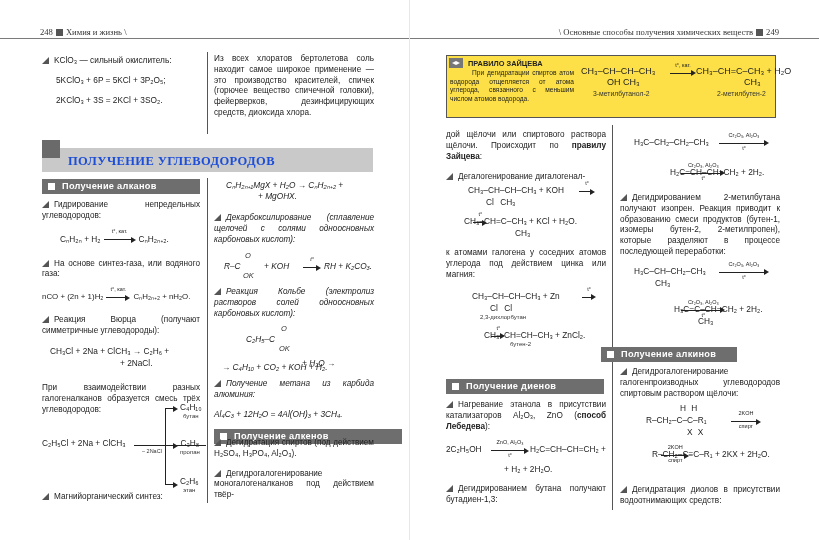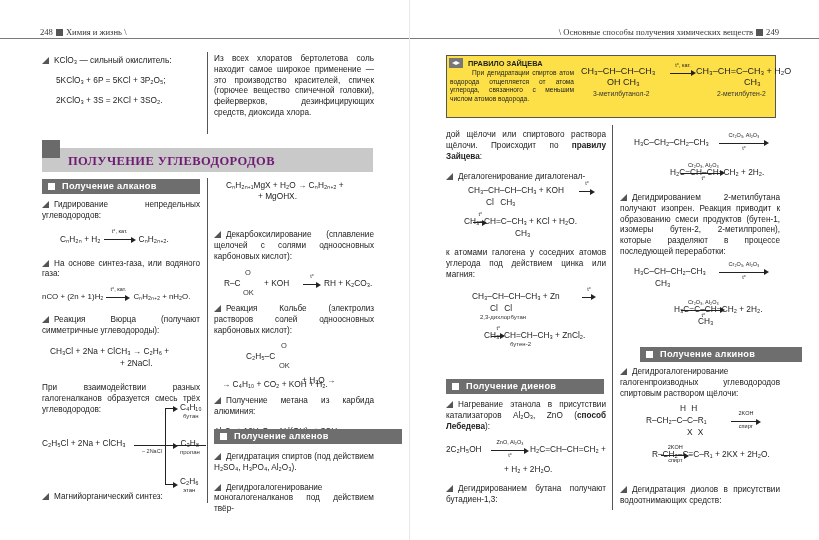--- a/index.html
+++ b/index.html
@@ -13,21 +13,21 @@
   .tri { display: inline-block; width: 0; height: 0; border-left: 7px solid transparent; border-bottom: 7px solid #555; margin-right: 5px; vertical-align: -1px; }
   p.t { text-align: justify; }
   .eq { white-space: nowrap; font-size: 8.3px; }
   .arrow { display: inline-block; position: relative; width: 32px; height: 8px; vertical-align: middle; margin: 0 3px; }
   .arrow .line { position: absolute; left: 0; right: 2px; top: 4px; height: 1px; background: #222; }
   .arrow .head { position: absolute; right: 0; top: 1.5px; width: 0; height: 0; border-left: 5px solid #222; border-top: 3px solid transparent; border-bottom: 3px solid transparent; }
   .arrow .top { position: absolute; left: 0; right: 0; top: -7px; text-align: center; font-size: 5.5px; white-space: nowrap; }
   .arrow .bot { position: absolute; left: 0; right: 0; top: 6px; text-align: center; font-size: 5.5px; white-space: nowrap; }
   .secbar { background: #c9c9c9; height: 24px; }
   .secbar .box { position: absolute; left: 0; top: -8px; width: 18px; height: 18px; background: #6a6a6a; }
-  .secbar .title { position: absolute; left: 26px; top: 5px; font-family: "Liberation Serif", serif; font-weight: bold; font-size: 12.5px; letter-spacing: 0.4px; color: #701a75; }
+  .secbar .title { position: absolute; left: 26px; top: 5px; font-family: "Liberation Serif", serif; font-weight: bold; font-size: 12.5px; letter-spacing: 0.4px; color: #1d4ed8; }
   .subbar { background: #6e6e6e; height: 15px; color: #fff; font-weight: bold; font-size: 9.2px; padding-left: 6px; line-height: 15px; letter-spacing: 0.3px; }
   .subbar .sqw { display: inline-block; width: 7px; height: 7px; background: #fff; margin-right: 7px; vertical-align: -0.5px; }
   .rulebox { border: 1px solid #555; background: #fde047; }
   .rulebox .capicon { position: absolute; left: 2px; top: 2px; width: 14px; height: 10px; background: #777; }
   .rulebox .capicon:after { content: ""; position: absolute; left: 3px; top: 3px; width: 8px; height: 4px; background: #fff; clip-path: polygon(50% 0, 100% 50%, 50% 100%, 0 50%); }
   .small { font-size: 6px; color: #333; }
   .b { font-weight: bold; }
 </style>
 </head>
 <body>
@@ -95,24 +95,24 @@
     <div class="small">этан</div>
   </div>
 </div>
 
 <div class="abs" style="left:42px; top:492px; width:158px;">
   <p class="t"><span class="tri"></span><span>Магнийорганический синтез:</span></p>
 </div>
 
 <div class="abs colsep" style="left:207px; top:178px; height:325px;"></div>
 
-<div class="abs" style="left:214px; top:180px; width:160px;">
+<div class="abs" style="left:214px; top:180px; width:160px;font-style:italic;">
   <div class="eq" style="margin-left:12px;">CₙH₂ₙ₊₁MgX + H₂O → CₙH₂ₙ₊₂ +</div>
   <div class="eq" style="margin-left:44px;">+ MgOHX.</div>
-  <p class="t" style="margin-top:28px;"><span class="tri"></span><span>Декарбоксилирование (сплавление щелочей с солями одноосновных карбоновых кислот):</span></p>
+  <p class="t" style="margin-top:11px;"><span class="tri"></span><span>Декарбоксилирование (сплавление щелочей с солями одноосновных карбоновых кислот):</span></p>
 
   <div class="eq" style="position:relative; height:30px; margin-top:6px; margin-left:10px;">
     <span class="abs" style="left:0; top:10px;">R–C</span>
     <span class="abs small" style="left:21px; top:0; font-size:7.5px;">O</span>
     <span class="abs small" style="left:19px; top:20px; font-size:7.5px;">OK</span>
     <span class="abs" style="left:40px; top:10px;">+ KOH</span>
     <span class="abs arrow" style="left:76px; top:10px; width:18px;"><span class="top">t°</span><span class="line"></span><span class="head"></span></span>
     <span class="abs" style="left:100px; top:10px;">RH + K₂CO₃.</span>
   </div>
 
@@ -126,21 +126,21 @@
   </div>
   <div class="eq" style="margin-top:8px; margin-left:8px;">→ C₄H₁₀ + CO₂ + KOH + H₂.</div>
 
   <p class="t" style="margin-top:6px;"><span class="tri"></span><span>Получение метана из карбида алюминия:</span></p>
   <div class="eq" style="margin-top:9px;">Al₄C₃ + 12H₂O = 4Al(OH)₃ + 3CH₄.</div>
 </div>
 
 <div class="abs subbar" style="left:214px; top:429px; width:188px;">
   <span class="sqw"></span><span>Получение алкенов</span>
 </div>
-<div class="abs" style="left:214px; top:452px; width:160px;">
+<div class="abs" style="left:214px; top:438px; width:160px;">
   <p class="t"><span class="tri"></span><span>Дегидратация спиртов (под действием H₂SO₄, H₃PO₄, Al₂O₃).</span></p>
   <p class="t" style="margin-top:9px;"><span class="tri"></span><span>Дегидрогалогенирование моногалогеналканов под действием твёр-</span></p>
 </div>
 
 <div class="abs" style="left:409px; top:0; width:1px; height:540px; background:#e8e8e8;"></div>
 
 <div class="abs runhead" style="right:40px;">
   <span>\ Основные способы получения химических веществ</span><span class="sq"></span><span>249</span>
 </div>
 <div class="abs rule" style="left:410px; width:409px;"></div>
@@ -215,21 +215,21 @@
   <div style="position:relative; height:70px; margin-top:6px;">
     <div class="abs eq" style="left:14px; top:2px;">H₃C–CH–CH₂–CH₃</div>
     <div class="abs eq" style="left:35px; top:14px;">CH₃</div>
     <span class="abs arrow" style="left:96px; top:3px; width:50px;"><span class="top">Cr₂O₃, Al₂O₃</span><span class="line"></span><span class="head"></span><span class="bot">t°</span></span>
     <span class="abs arrow" style="left:0; top:41px; width:44px;"><span class="top">Cr₂O₃, Al₂O₃</span><span class="line"></span><span class="head"></span><span class="bot">t°</span></span>
     <div class="abs eq" style="left:54px; top:40px;">H₃C=C–CH=CH₂ + 2H₂.</div>
     <div class="abs eq" style="left:78px; top:52px;">CH₃</div>
   </div>
 </div>
 
-<div class="abs subbar" style="left:640px; top:347px; width:162px;">
+<div class="abs subbar" style="left:601px; top:347px; width:136px;">
   <span class="sqw"></span><span>Получение алкинов</span>
 </div>
 
 <div class="abs" style="left:620px; top:367px; width:160px;">
   <p class="t"><span class="tri"></span><span>Дегидрогалогенирование галогенпроизводных углеводородов спиртовым раствором щёлочи:</span></p>
 
   <div style="position:relative; height:60px; margin-top:4px;">
     <div class="abs eq" style="left:60px; top:0; word-spacing:3px;">H  H</div>
     <div class="abs eq" style="left:26px; top:12px;">R–CH₂–C–C–R₁</div>
     <div class="abs eq" style="left:67px; top:24px; word-spacing:3px;">X  X</div>

